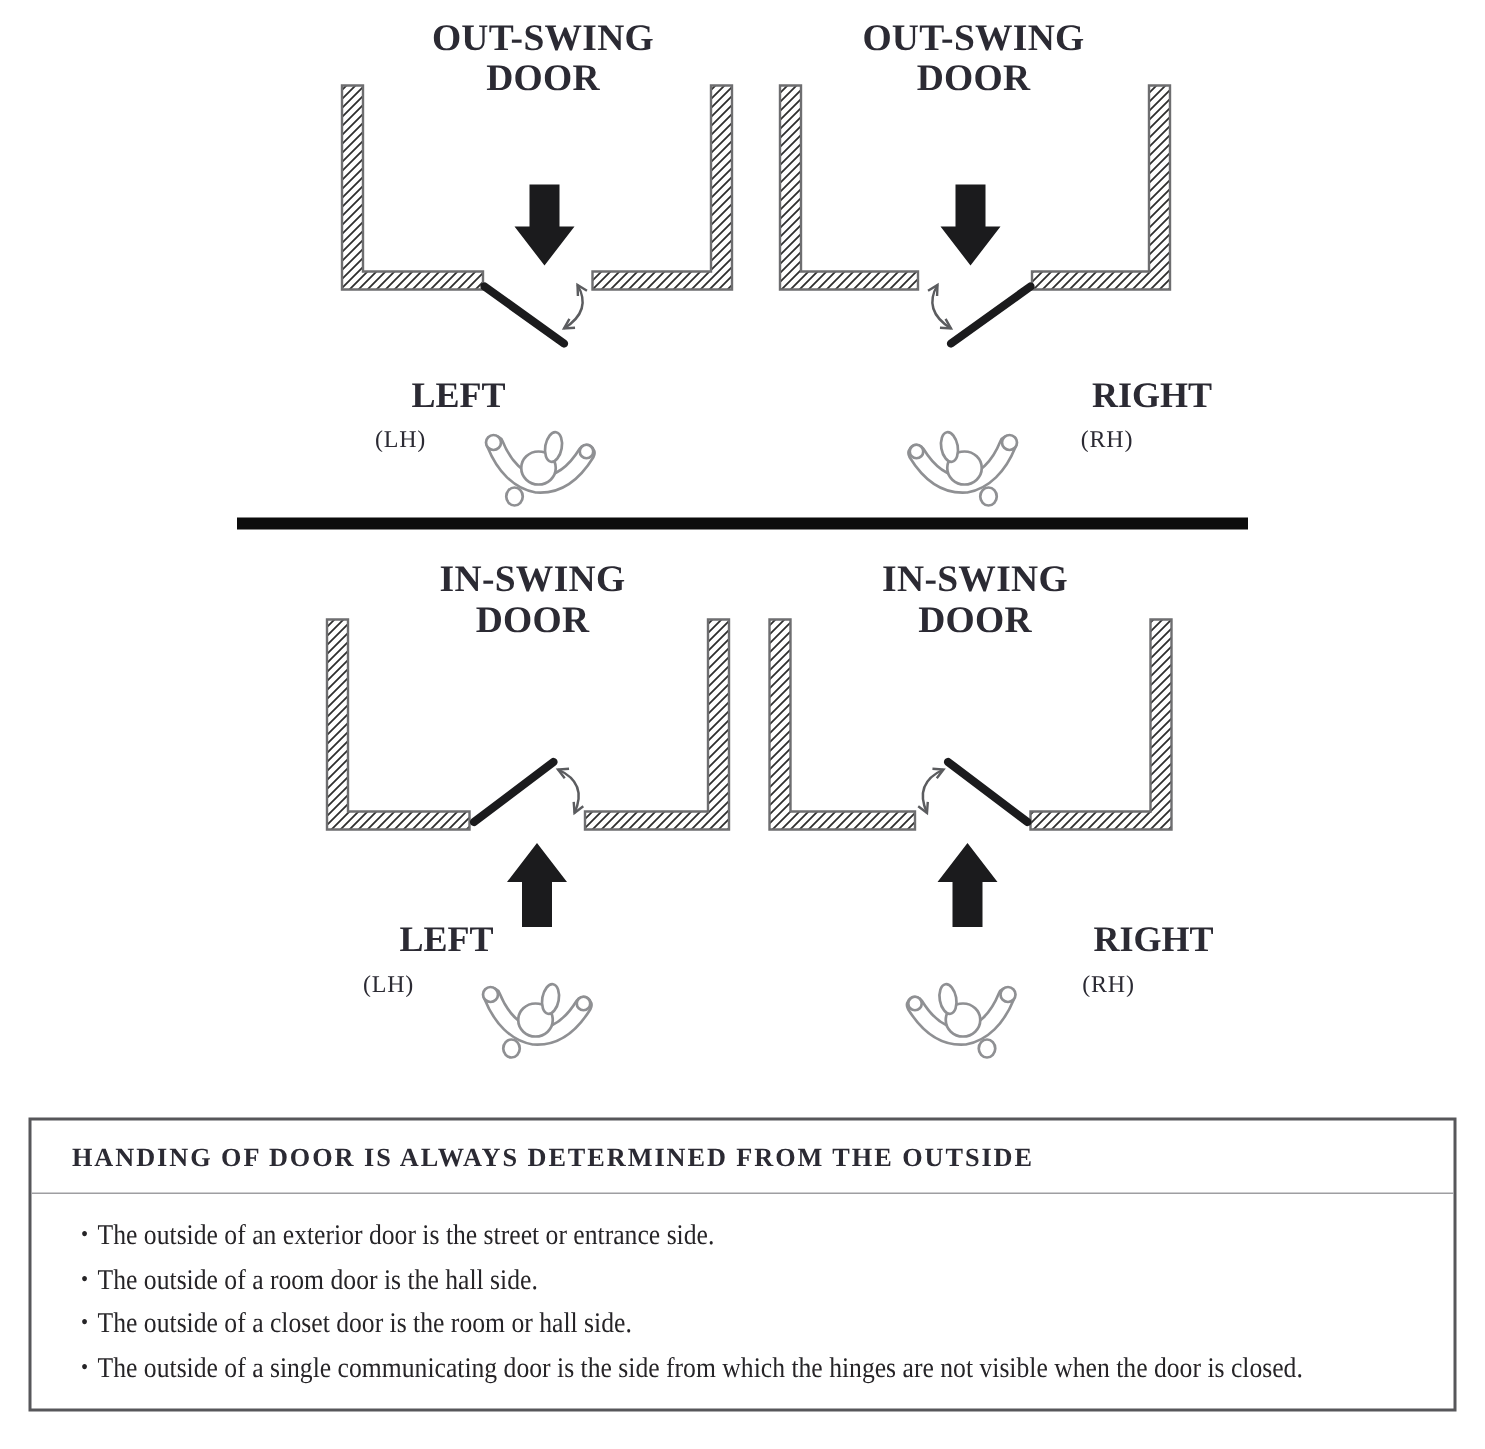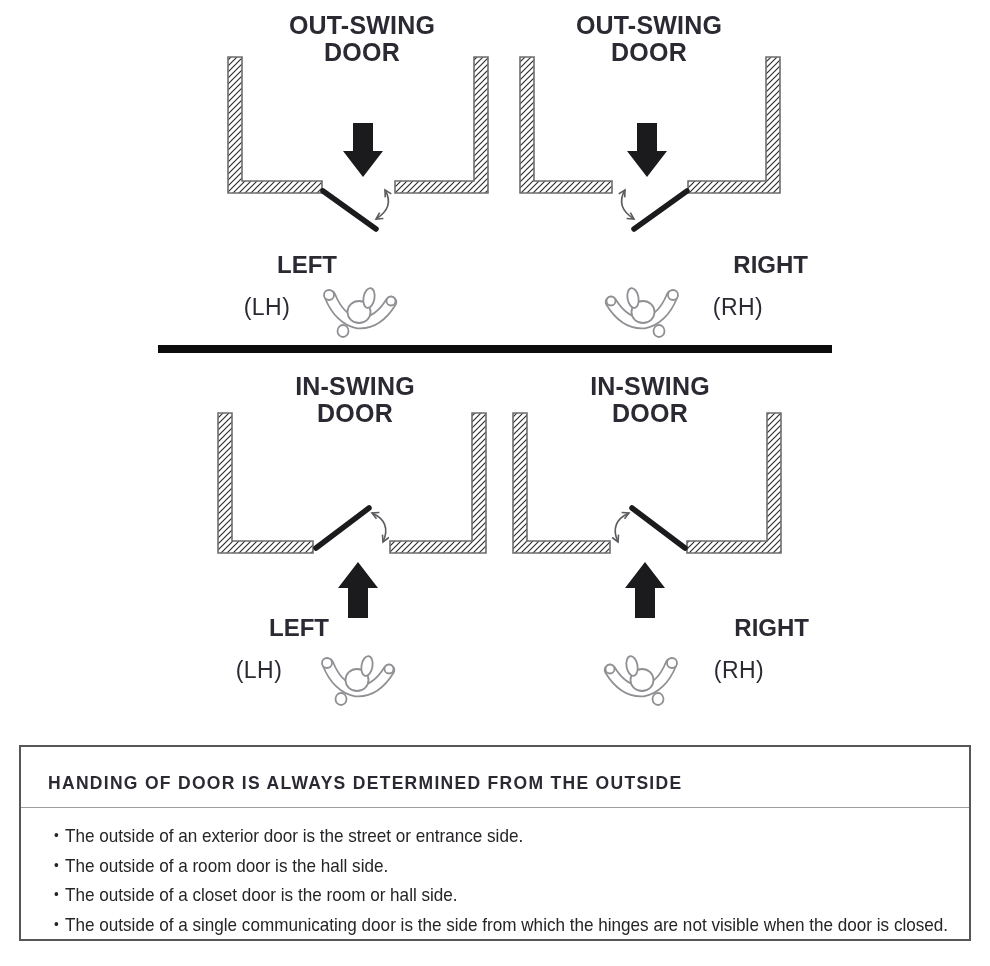--- a/index.html
+++ b/index.html
@@ -1,38 +1,38 @@
 <!DOCTYPE html>
 <html><head>
 <meta charset="utf-8">
 <style>
   html,body { margin:0; padding:0; background:#ffffff; }
   .stage { position:relative; width:990px; height:966px; background:#ffffff;
-           font-family:Liberation Sans, sans-serif; overflow:hidden; }
+           font-family:Liberation Serif, serif; overflow:hidden; }
   .layer { position:absolute; left:0; top:0; width:990px; height:966px; }
 
   .wall  { fill:url(#hatch); stroke:#6e6e70; stroke-width:1.6; }
   .door  { stroke:#1b1b1d; stroke-width:5.5; stroke-linecap:round; }
   .swing { fill:none; stroke:#5b5c5f; stroke-width:1.6; }
   .big-arrow { fill:#1b1b1d; }
   .divider   { fill:#0c0c0c; }
 
   .pfill      { fill:#ffffff; stroke:#8f9093; stroke-width:1.8; }
   .band-outer { fill:none; stroke:#8f9093; stroke-width:12.5; stroke-linecap:round; }
   .band-inner { fill:none; stroke:#ffffff; stroke-width:9;    stroke-linecap:round; }
 
   .title { position:absolute; width:240px; text-align:center; font-weight:700;
            font-size:25px; line-height:27px; color:#2b2a33; letter-spacing:0.2px; }
   .hand-label { position:absolute; width:140px; text-align:center; color:#2b2a33; }
   .hand-label .hand { font-weight:700; font-size:24px; line-height:29px;text-align:right; }
-  .hand-label .abbr { font-weight:400; font-size:23px; line-height:30px; letter-spacing:0.5px;margin-top:13px; }
+  .hand-label .abbr { font-weight:400; font-size:16px; line-height:30px; letter-spacing:0.5px; }
 
   .note-box { position:absolute; left:19px; top:745px; width:952px; height:196px;
               border:2px solid #57575a; background:#ffffff; box-sizing:border-box; }
-  .note-heading { margin:26px 0 0 27px; font-weight:700; font-size:17.5px;
+  .note-heading { margin:14px 0 0 27px; font-weight:700; font-size:17.5px;
                   letter-spacing:1.3px; color:#2b2a33; }
   .note-rule { margin-top:13px; border:0; border-top:1px solid #9e9ea1; }
   .note-list { list-style:none; margin:13px 0 0 0; padding:0 0 0 33px; }
   .note-list li { font-size:19px; line-height:28.5px; color:#262427;
                   white-space:nowrap; transform:scaleX(0.9); transform-origin:0 50%; }
   .bullet-dot { font-size:15px; margin-right:7px; vertical-align:2px; }
 </style>
 </head>
 <body>
 

